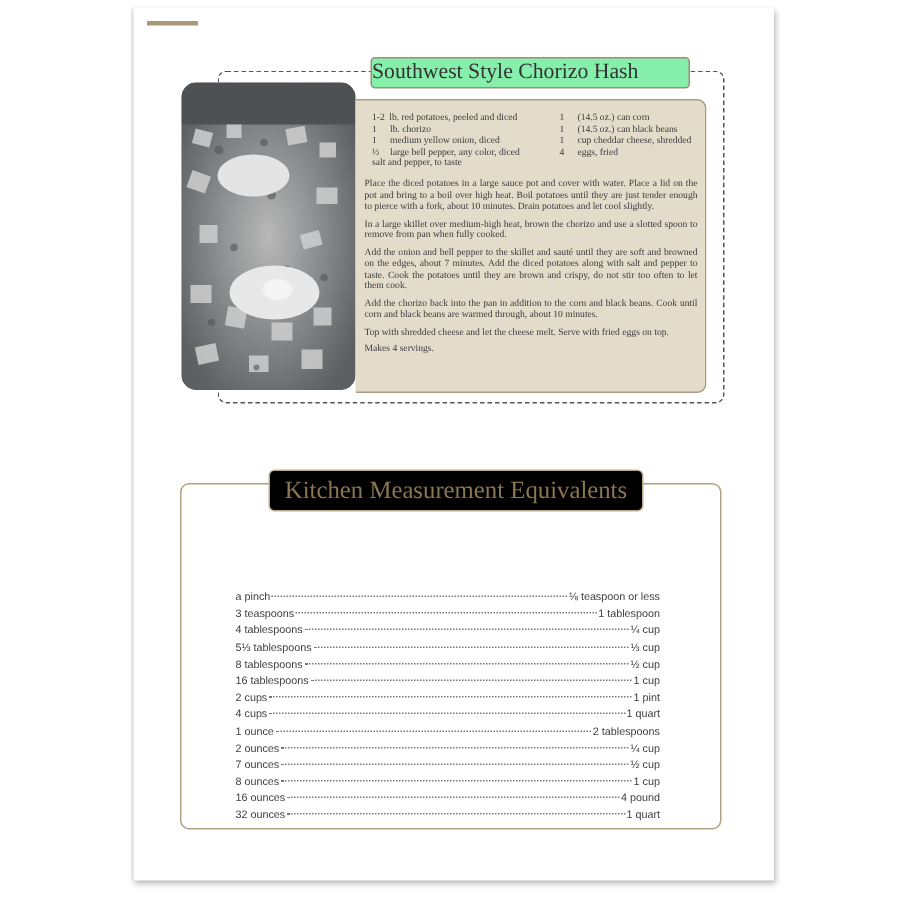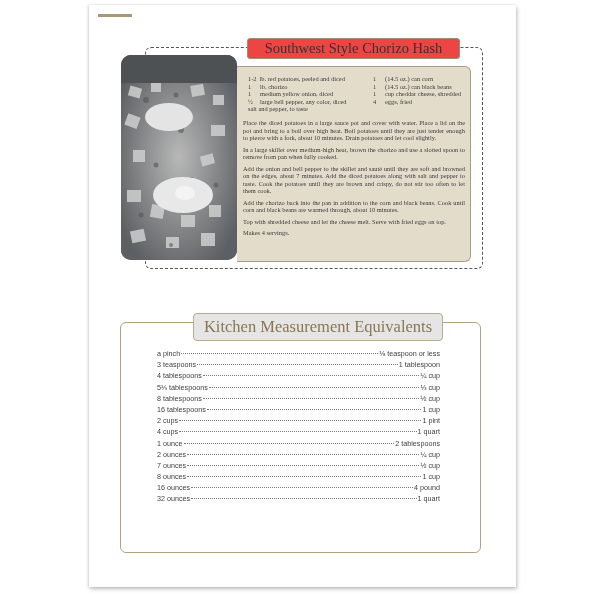--- a/index.html
+++ b/index.html
@@ -8,45 +8,45 @@
           box-shadow: 1px 2px 4px rgba(0,0,0,0.25), -1px 0 2px rgba(0,0,0,0.12); }
   .accent-bar { position:absolute; left:98px; top:14px; width:34px; height:3px; background:#a89876; }
 
   
   .dash-frame { position:absolute; left:145px; top:47px; width:336px; height:220px;
                 border:1.5px dashed #555; border-radius:6px; }
   .photo { position:absolute; left:121px; top:55px; width:116px; height:205px; border-radius:10px; overflow:hidden;
            background:#6a6d70; }
   .photo svg { display:block; }
   .recipe-title-box { position:absolute; left:247px; top:38px; width:211px; height:19px;
-                      background:#ef4444; border:1px solid #9b8f77; border-radius:3px;
-                      text-align:center; font-size:14.5px; line-height:19px; color:#333; }
+                      background:#86efac; border:1px solid #9b8f77; border-radius:3px;
+                      text-align:left; font-size:14.5px; line-height:19px; color:#333; }
   .recipe-card { position:absolute; left:237px; top:66px; width:233px; height:194px;
                  background:#e4dccb; border:1px solid #a79c85; border-left:none; border-radius:0 6px 6px 0;
                  font-size:6.4px; color:#3a3a3a; line-height:7.6px; }
   .ingredients { position:absolute; left:11px; top:8px; width:215px; }
   .ing-col { position:absolute; top:0; }
   .ing-col.left { left:0; width:120px; }
   .ing-col.right { left:125px; width:95px; }
   .ing-row { white-space:nowrap; }
   .ing-row .q { display:inline-block; width:12px; }
   .ing-row .q.wide { width:auto; margin-right:3px; }
   .steps { position:absolute; left:6px; top:52px; width:222px; text-align:justify; }
   .steps p { margin:0 0 3.8px 0; }
 
   
   .meas-frame { position:absolute; left:120px; top:322px; width:359px; height:229px;
                 border:1.5px solid #b3a27f; border-radius:6px; }
-  .meas-title { position:absolute; left:193px; top:313px; width:248px; height:26px;
-                background:#e5e5e5; border:1px solid #b9ab8e; border-radius:4px;
+  .meas-title { position:absolute; left:179px; top:313px; width:248px; height:26px;
+                background:#000000; border:1px solid #b9ab8e; border-radius:4px;
                 text-align:center; font-size:16.5px; line-height:26px; color:#8a7752; }
   .meas-list { position:absolute; left:157px; top:348px; width:283px;
                font-family:"Liberation Sans", sans-serif; font-size:7.2px; color:#3e3e3e; }
   .meas-row { display:flex; align-items:baseline; height:11.2px; line-height:11.2px; }
-  .meas-row .from { white-space:nowrap; }
+  .meas-row .from { white-space:nowrap;margin-top:44px; }
   .meas-row .dots { flex:1; border-bottom:1px dotted #777; margin:0 1px; position:relative; top:-2px; height:0; }
   .meas-row .to { white-space:nowrap; }
 </style>
 </head>
 <body>
 
 <div class="page"></div>
 <div class="accent-bar"></div>
 
 <div class="dash-frame"></div>

